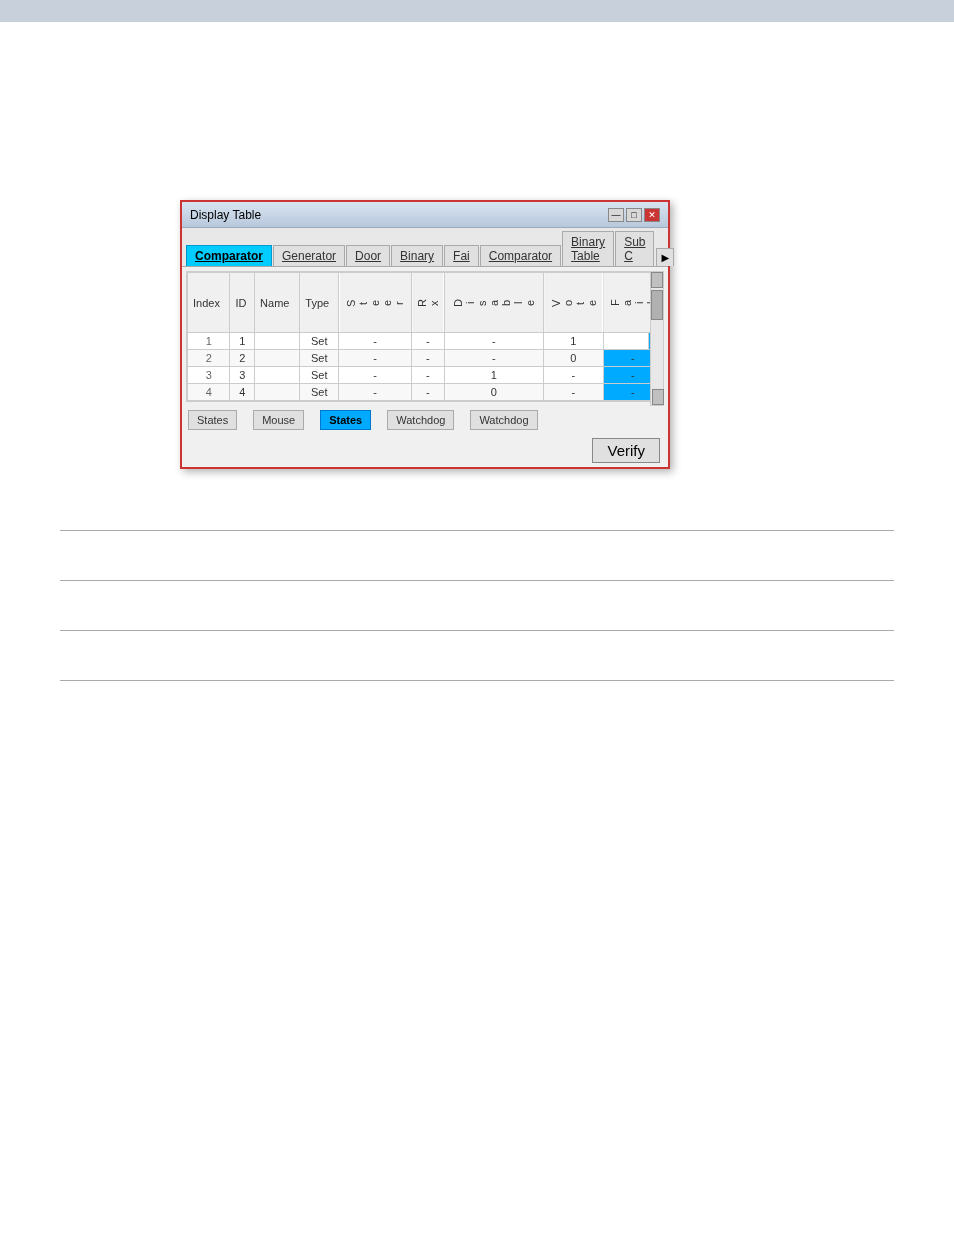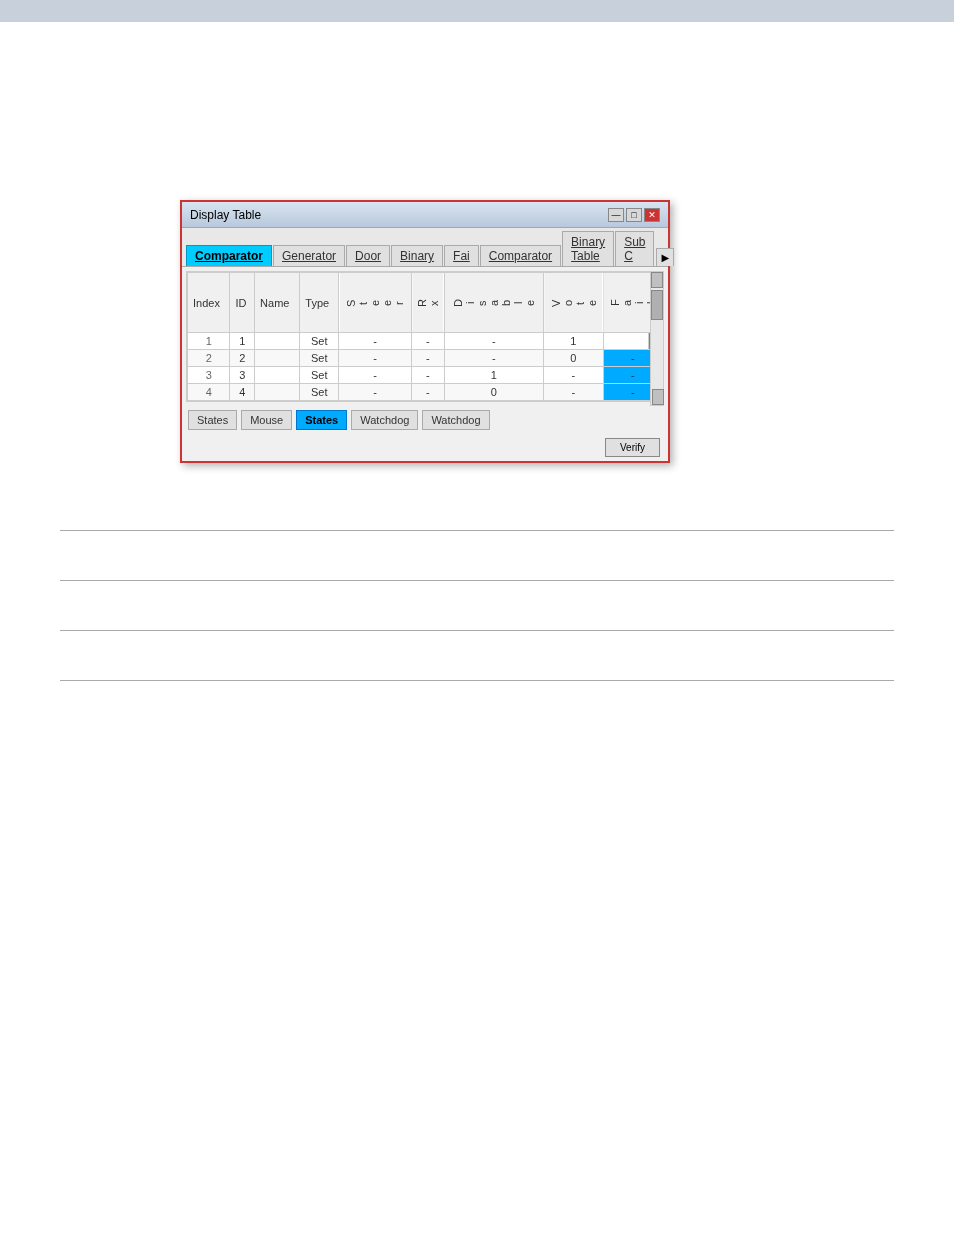--- a/index.html
+++ b/index.html
@@ -185,21 +185,21 @@
     
     .cell-dotted {
       border: 1px dotted #888 !important;
     }
 
     
     .bottom-tab-bar {
       display: flex;
       align-items: center;
       padding: 4px 6px;
-      gap: 4px;
+      gap: 16px;
       background: #f0f0f0;
     }
 
     .bottom-tab {
       padding: 3px 8px;
       font-size: 11px;
       border: 1px solid #aaa;
       background: #e0e0e0;
       cursor: pointer;
       color: #333;
@@ -218,21 +218,21 @@
       justify-content: flex-end;
       padding: 4px 8px;
       background: #f0f0f0;
     }
 
     .verify-btn {
       padding: 3px 14px;
       background: #e0e0e0;
       border: 1px solid #888;
       cursor: pointer;
-      font-size: 10px;
+      font-size: 15px;
     }
 
     
     .table-wrapper {
       position: relative;
       overflow: hidden;
     }
   </style>
 </head>
 <body>

